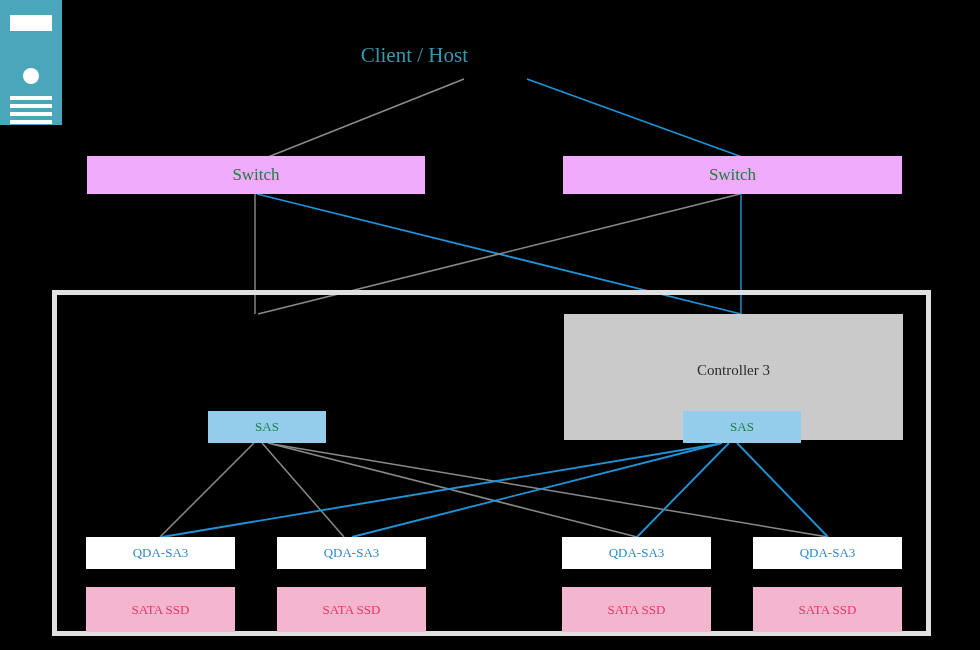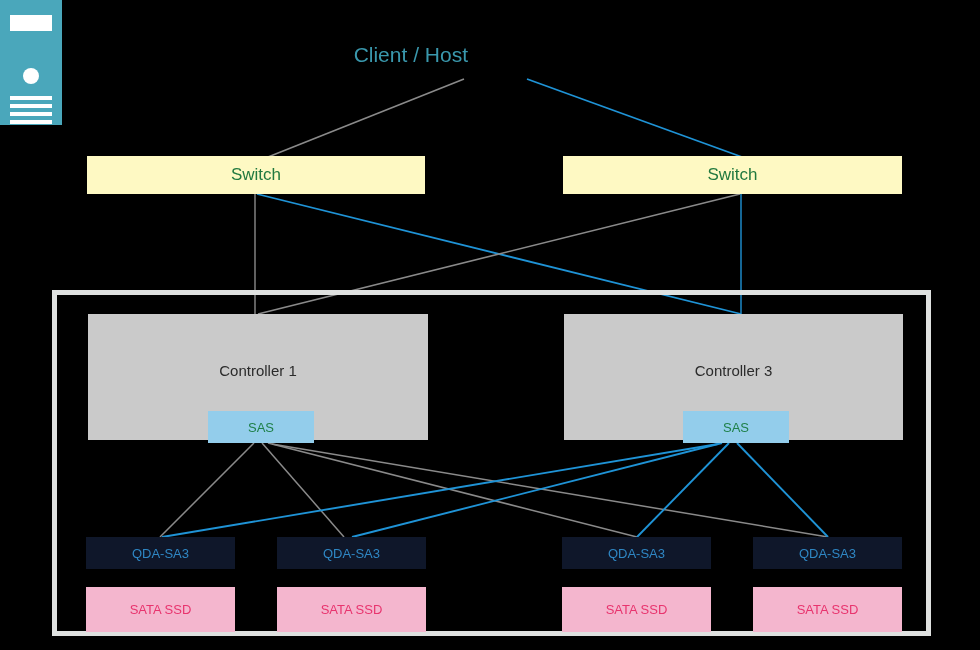--- a/index.html
+++ b/index.html
@@ -6,21 +6,21 @@
     margin: 0;
     padding: 0;
     background: #000000;
   }
   #stage {
     position: relative;
     width: 980px;
     height: 650px;
     background: #000000;
     overflow: hidden;
-    font-family: Liberation Sans, sans-serif;
+    font-family: Liberation Serif, serif;
   }
   #wires {
     position: absolute;
     left: 0; top: 0;
     width: 980px; height: 650px;
     pointer-events: none;
   }
   .node {
     position: absolute;
     box-sizing: border-box;
@@ -64,21 +64,21 @@
     width: 42px;
   }
   #host-tower .tower-lines i {
     display: block;
     height: 4px;
     background: #ffffff;
     margin-bottom: 4px;
   }
   
   .switch-box {
-    background: #fef9c3;
+    background: #f0abfc;
     color: #21793f;
     font-size: 17px;
     height: 38px;
   }
   #switch-1 { left: 87px;  top: 156px; width: 338px; }
   #switch-2 { left: 563px; top: 156px; width: 339px; }
   
   #enclosure {
     position: absolute;
     left: 52px; top: 290px;
@@ -96,27 +96,27 @@
     align-items: flex-start;
     padding-top: 48px;
   }
   #controller-1 { left: 88px;  top: 314px; width: 340px; }
   #controller-2 { left: 564px; top: 314px; width: 339px; }
   
   .sas-box {
     background: #93cdeb;
     color: #1f8049;
     font-size: 13px;
-    width: 106px; height: 32px;
+    width: 118px; height: 32px;
   }
   #sas-1 { left: 208px; top: 411px; }
   #sas-2 { left: 683px; top: 411px; }
   
   .qda-box {
-    background: #0f172a;
+    background: #ffffff;
     color: #2f87c4;
     font-size: 13px;
     width: 149px; height: 32px;
   }
   .ssd-box {
     background: #f4b6ce;
     color: #e8346e;
     font-size: 13px;
     width: 149px; height: 45px; margin-top: 12px;
   }
@@ -169,21 +169,20 @@
         <i></i>
         <i></i>
     </span>
   </div>
 
   <div class="node switch-box" id="switch-1">Switch</div>
   <div class="node switch-box" id="switch-2">Switch</div>
 
   <div id="enclosure"></div>
 
-  <div class="node controller-box" id="controller-1">Controller 1</div>
   <div class="node controller-box" id="controller-2">Controller 3</div>
 
   <div class="node sas-box" id="sas-1">SAS</div>
   <div class="node sas-box" id="sas-2">SAS</div>
 
   <div class="node qda-box" id="qda-1">QDA-SA3</div>
   <div class="node ssd-box" id="ssd-1">SATA SSD</div>
 
   <div class="node qda-box" id="qda-2">QDA-SA3</div>
   <div class="node ssd-box" id="ssd-2">SATA SSD</div>

